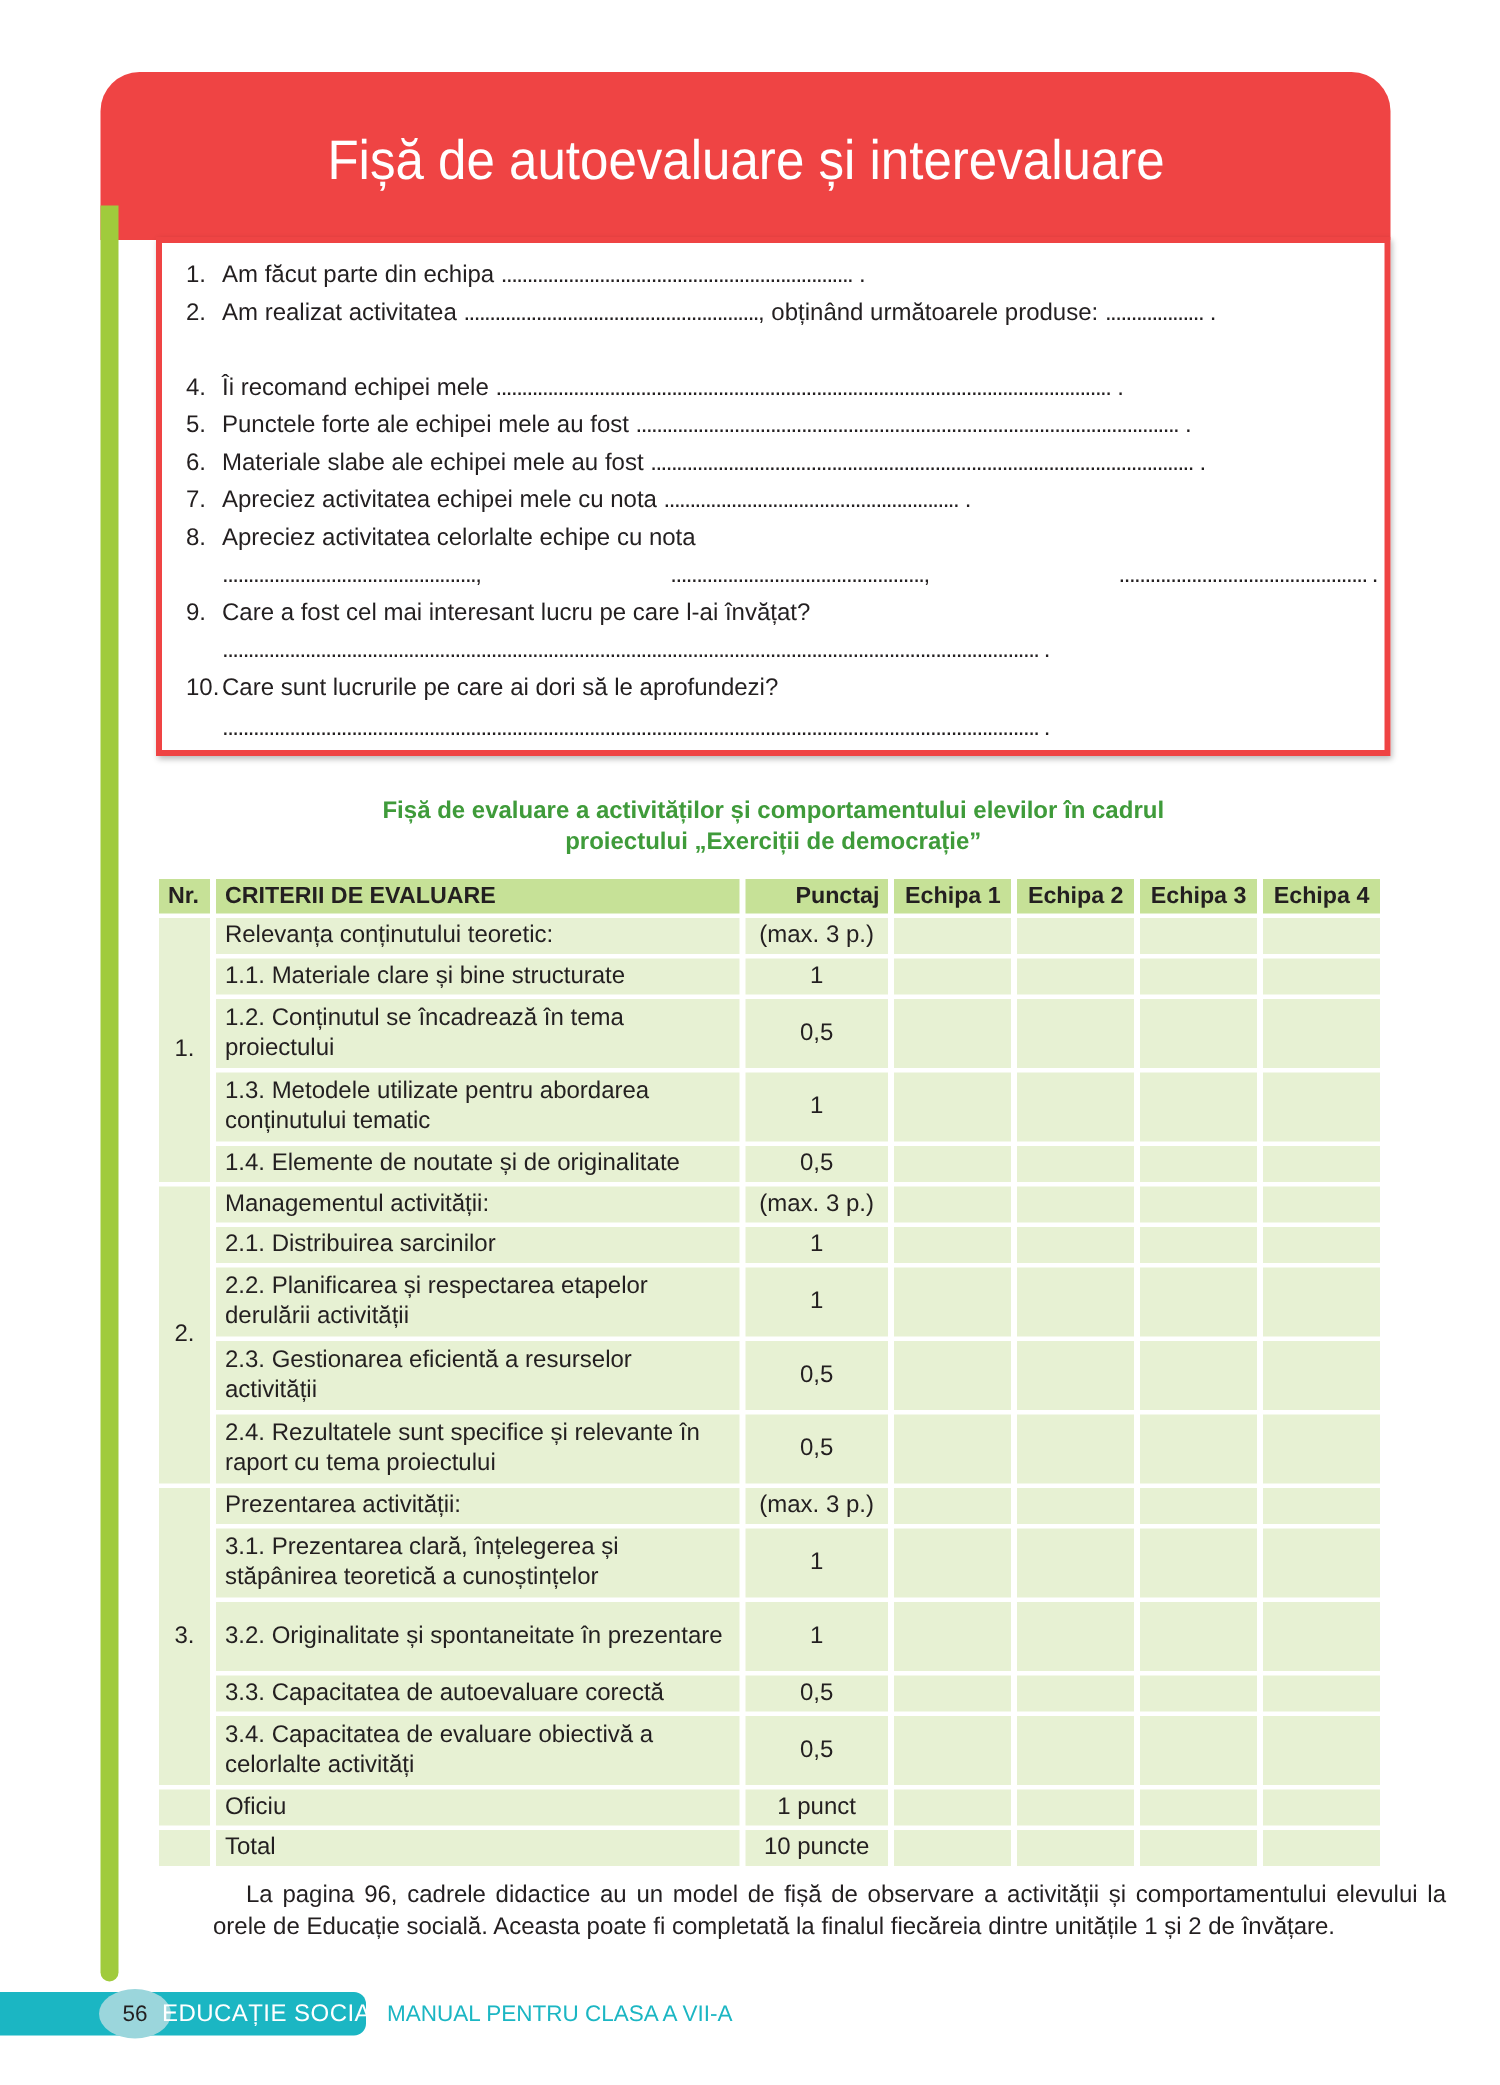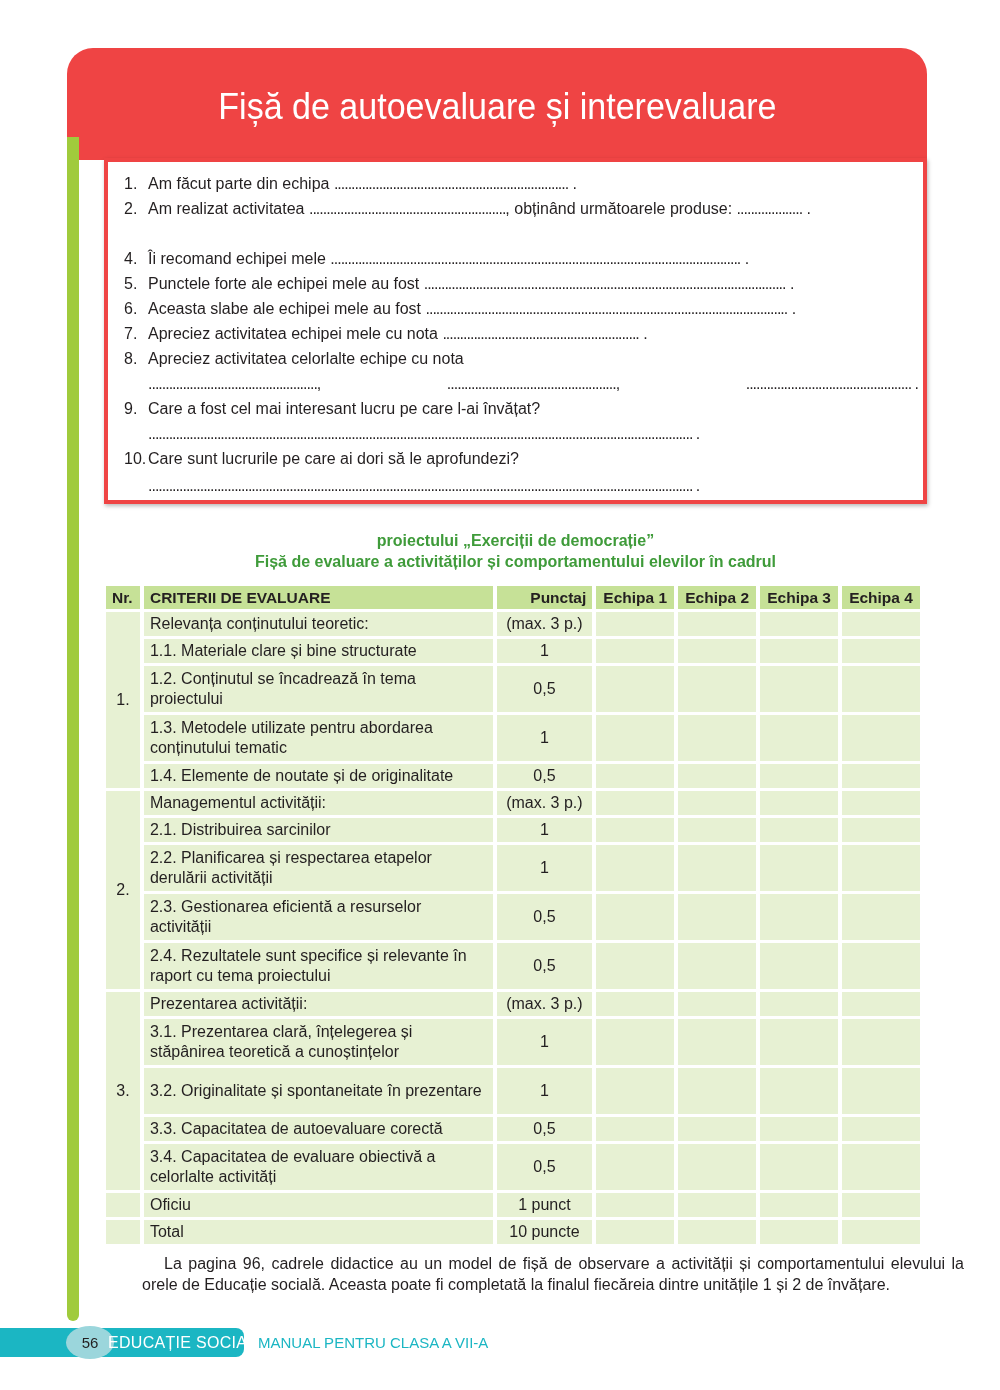--- a/index.html
+++ b/index.html
@@ -80,37 +80,37 @@
 <div class="frame-header">
   <h1>Fișă de autoevaluare și interevaluare</h1>
 </div>
 <div class="frame-left"></div>
 
 <div class="card">
   <div class="q" style="top:12px"><span class="num">1.</span><span>Am făcut parte din echipa </span><span class="dots">....................................................................</span><span> .</span></div>
   <div class="q" style="top:37px"><span class="num">2.</span><span>Am realizat activitatea </span><span class="dots">.........................................................</span><span>, obținând următoarele produse: </span><span class="dots">...................</span><span> .</span></div>
   <div class="q" style="top:87px"><span class="num">4.</span><span>Îi recomand echipei mele </span><span class="dots">.......................................................................................................................</span><span> .</span></div>
   <div class="q" style="top:112px"><span class="num">5.</span><span>Punctele forte ale echipei mele au fost </span><span class="dots">.........................................................................................................</span><span> .</span></div>
-  <div class="q" style="top:137px"><span class="num">6.</span><span>Aceasta slabe ale echipei mele au fost </span><span class="dots">.........................................................................................................</span><span> .</span></div>
+  <div class="q" style="top:137px"><span class="num">6.</span><span>Materiale slabe ale echipei mele au fost </span><span class="dots">.........................................................................................................</span><span> .</span></div>
   <div class="q" style="top:162px"><span class="num">7.</span><span>Apreciez activitatea echipei mele cu nota </span><span class="dots">.........................................................</span><span> .</span></div>
   <div class="q" style="top:187px"><span class="num">8.</span><span>Apreciez activitatea celorlalte echipe cu nota</span></div>
   <div class="q" style="top:212px; left:40px; width:770px; display:flex; justify-content:space-between;">
     <span class="dots">.................................................,</span>
     <span class="dots">.................................................,</span>
     <span class="dots">................................................ .</span>
   </div>
   <div class="q" style="top:237px"><span class="num">9.</span><span>Care a fost cel mai interesant lucru pe care l-ai învățat?</span></div>
   <div class="q" style="top:262px; left:40px; width:775px; overflow:hidden;"><span class="dots">.............................................................................................................................................................. .</span></div>
   <div class="q" style="top:287px"><span class="num">10.</span><span>Care sunt lucrurile pe care ai dori să le aprofundezi?</span></div>
   <div class="q" style="top:314px; left:40px; width:775px; overflow:hidden;"><span class="dots">.............................................................................................................................................................. .</span></div>
 </div>
 
 <div class="table-title">
+  <div>Fișă de evaluare a activităților și comportamentului elevilor în cadrul</div>
   <div>proiectului „Exerciții de democrație”</div>
-  <div>Fișă de evaluare a activităților și comportamentului elevilor în cadrul</div>
 </div>
 
 <table class="eval">
   <colgroup>
     <col style="width:34px">
       <col style="width:354px">
       <col style="width:96px">
     <col style="width:78px">
       <col style="width:78px">
       <col style="width:78px">

